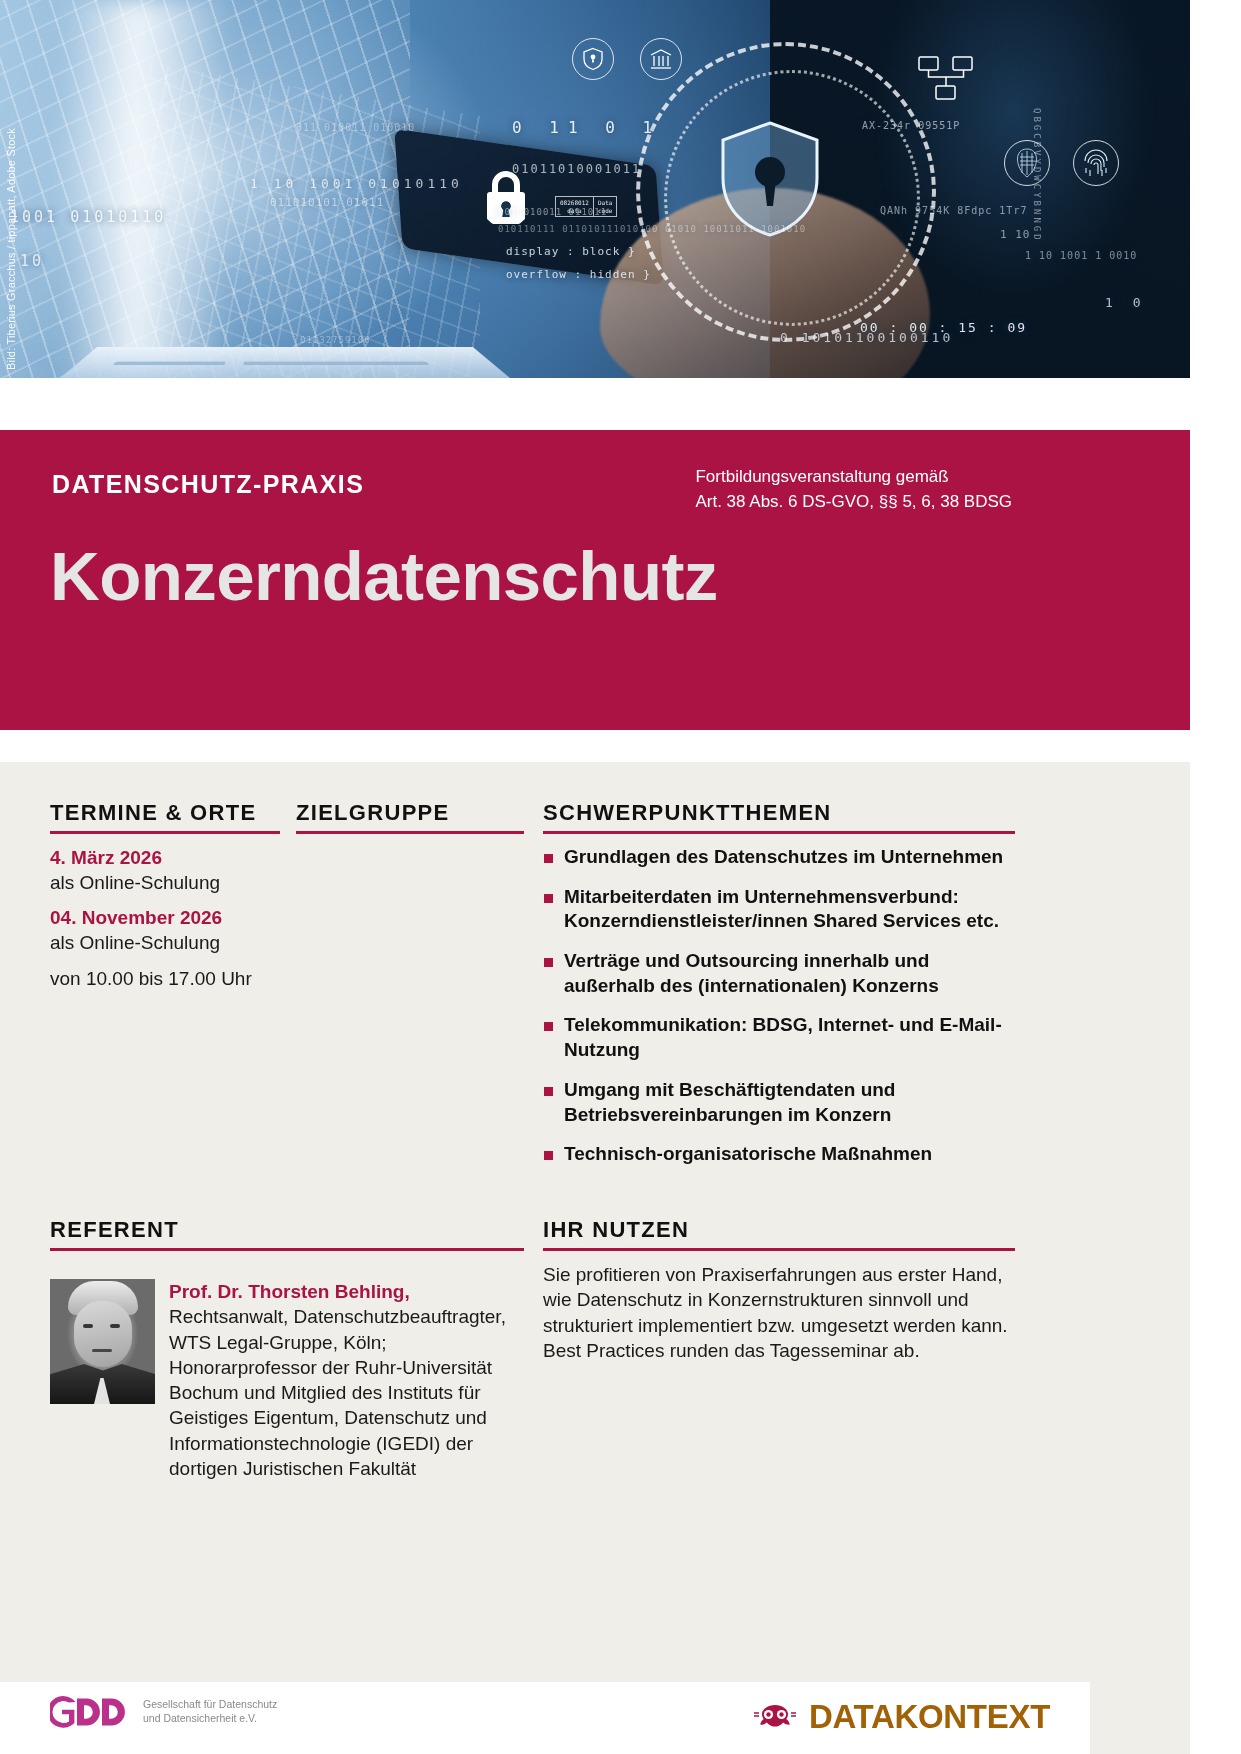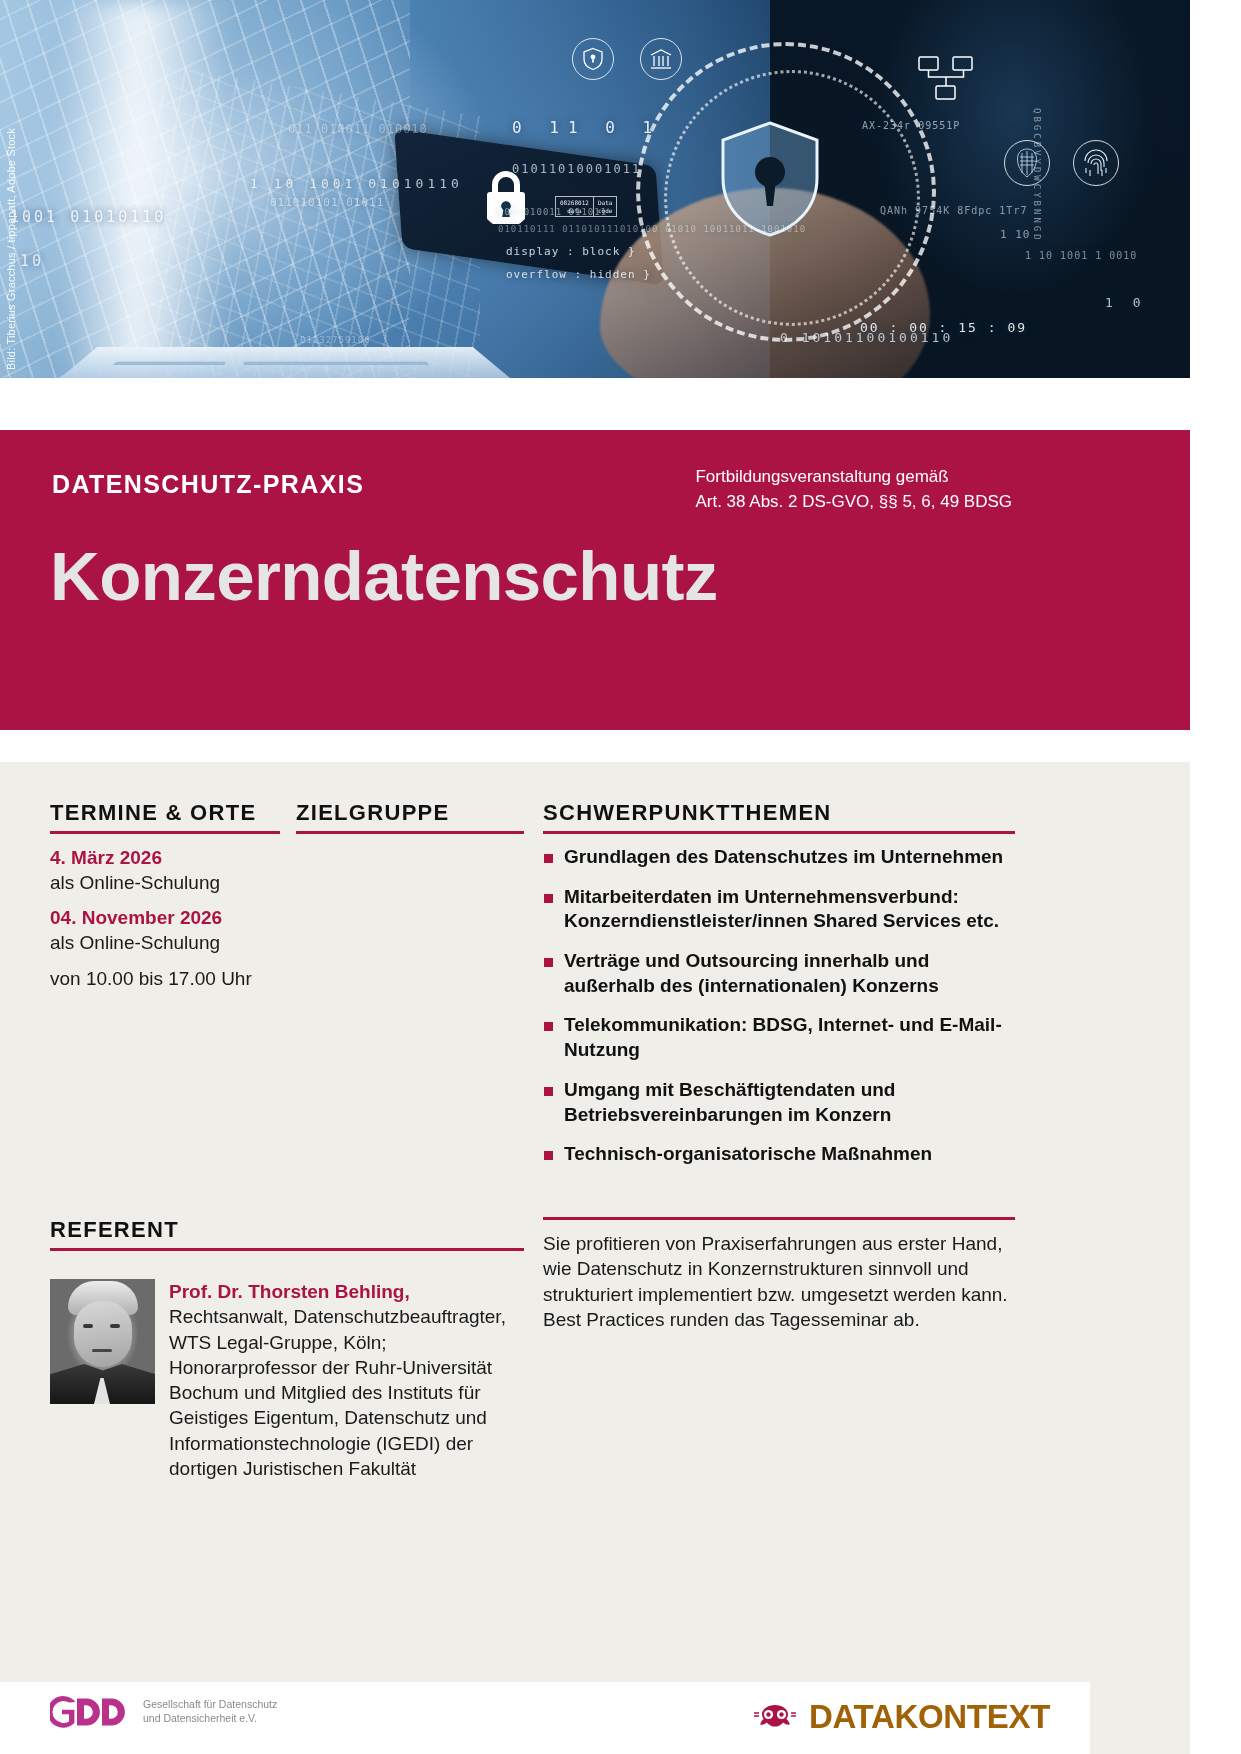--- a/index.html
+++ b/index.html
@@ -113,21 +113,21 @@
   .ht-a { left: 512px; top: 118px; font-size: 16px; letter-spacing: 9px; }
   .ht-b { left: 512px; top: 162px; font-size: 12px; letter-spacing: 2px; opacity: .75; }
   .ht-c { left: 498px; top: 207px; font-size: 9px; opacity: .55; }
   .ht-d { left: 498px; top: 224px; font-size: 9px; opacity: .45; }
   .ht-e { left: 506px; top: 245px; font-size: 11px; opacity: .9; }
   .ht-f { left: 506px; top: 268px; font-size: 11px; opacity: .9; }
   .ht-g { left: 10px; top: 208px; font-size: 15px; letter-spacing: 3px; opacity: .9; }
   .ht-h { left: 20px; top: 252px; font-size: 15px; letter-spacing: 3px; opacity: .85; }
   .ht-i { left: 250px; top: 176px; font-size: 13px; letter-spacing: 4px; opacity: .8; }
   .ht-j { left: 270px; top: 196px; font-size: 11px; opacity: .55; }
-  .ht-k { left: 288px; top: 122px; font-size: 12px; opacity: .4; }
+  .ht-k { left: 296px; top: 122px; font-size: 10px; opacity: .4; }
   .ht-n { left: 862px; top: 120px; font-size: 10px; opacity: .65; letter-spacing: 1px; }
   .ht-o { left: 880px; top: 205px; font-size: 10px; opacity: .6; letter-spacing: 1px; }
   .ht-p { left: 1000px; top: 228px; font-size: 11px; opacity: .6; }
   .ht-q { left: 780px; top: 330px; font-size: 13px; letter-spacing: 3px; opacity: .8; }
   .ht-r { left: 1025px; top: 250px; font-size: 10px; opacity: .55; }
   .ht-s { left: 300px; top: 335px; font-size: 9px; opacity: .4; }
   .ht-vert {
     left: 1032px; top: 108px; font-size: 9px; opacity: .55;
     writing-mode: vertical-rl; letter-spacing: 3px;
   }
@@ -452,21 +452,21 @@
         </span>
     </div>
 
     <div class="credit">Bild: Tiberius Gracchus / tippapatt, Adobe Stock</div>
   </div>
 
   <div class="band">
     <div class="band-kicker">DATENSCHUTZ-PRAXIS</div>
     <div class="band-note">
       <div>Fortbildungsveranstaltung gemäß</div>
-      <div>Art. 38 Abs. 2 DS-GVO, §§ 5, 6, 49 BDSG</div>
+      <div>Art. 38 Abs. 6 DS-GVO, §§ 5, 6, 38 BDSG</div>
     </div>
     <h1 class="band-title">Konzerndatenschutz</h1>
   </div>
 
   <div class="content">
 
     <div class="col col-termine">
       <div class="sec-head">TERMINE &amp; ORTE</div>
       <div class="rule"></div>
       <div>
@@ -513,20 +513,21 @@
           <div class="shirt"></div>
         </div>
         <div>
           <div class="ref-name">Prof. Dr. Thorsten Behling,</div>
           <div class="ref-text">Rechtsanwalt, Datenschutzbeauftragter, WTS Legal-Gruppe, Köln; Honorarprofessor der Ruhr-Universität Bochum und Mitglied des Instituts für Geistiges Eigentum, Datenschutz und Informationstechnologie (IGEDI) der dortigen Juristischen Fakultät</div>
         </div>
       </div>
     </div>
 
     <div class="col col-nutzen">
+      <div class="sec-head">IHR NUTZEN</div>
       <div class="rule"></div>
       <div class="body-txt">Sie profitieren von Praxiserfahrungen aus erster Hand, wie Datenschutz in Konzernstrukturen sinnvoll und strukturiert implementiert bzw. umgesetzt werden kann. Best Practices runden das Tagesseminar ab.</div>
     </div>
 
   </div>
 
   <div class="footer">
 
     <div class="gdd">
       <svg class="gdd-mark" width="84" height="32" viewBox="0 0 84 32">

